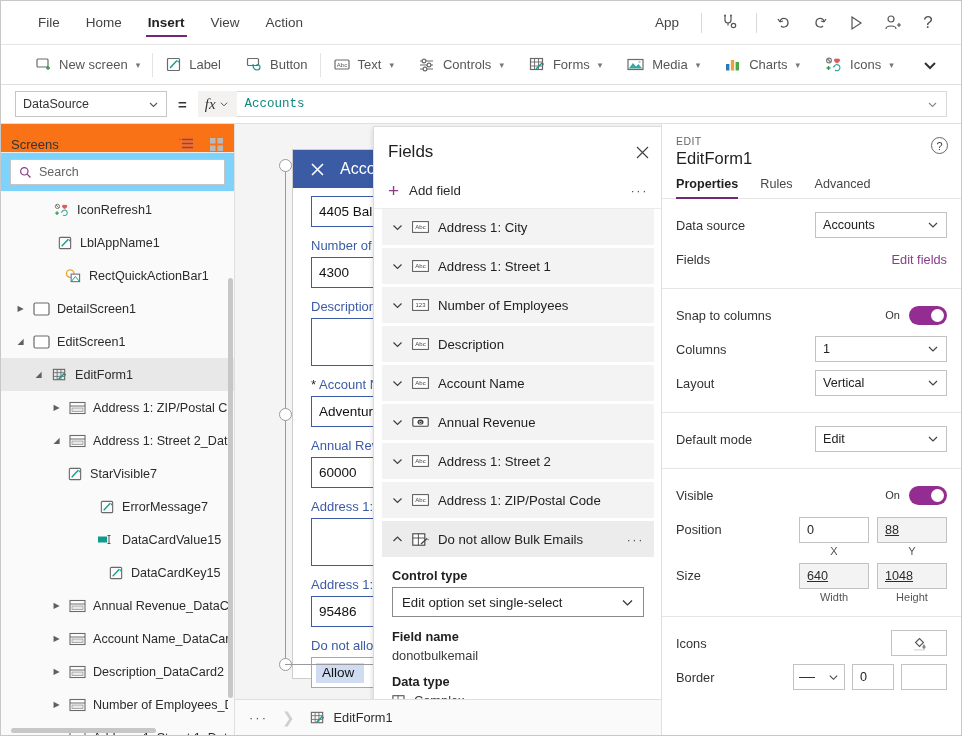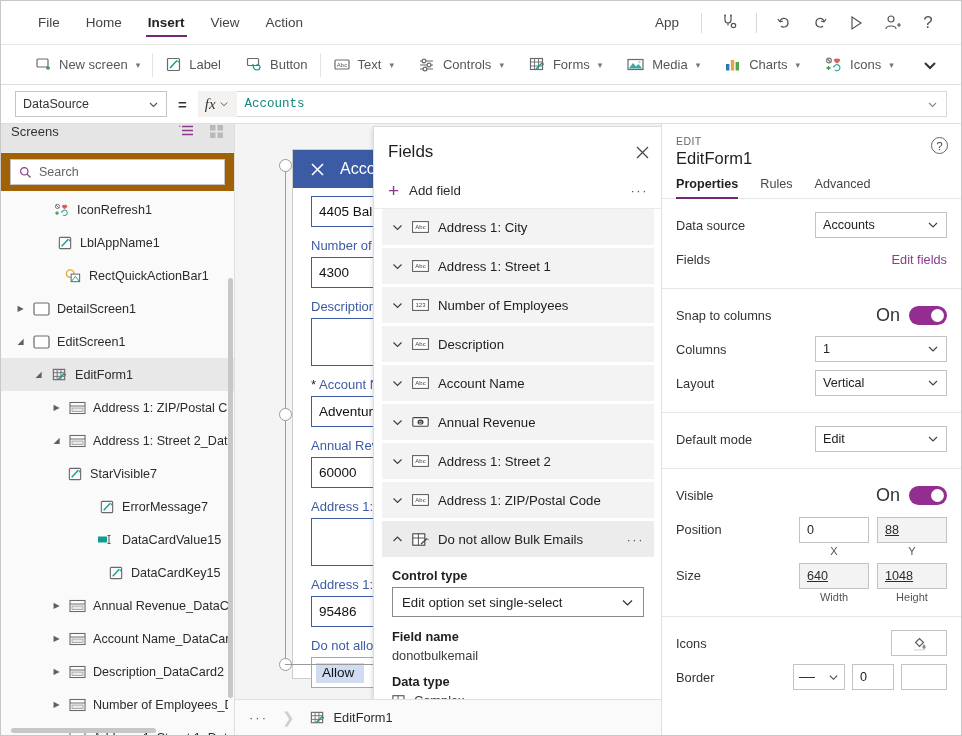--- a/index.html
+++ b/index.html
@@ -87,26 +87,26 @@
     font-family: "Liberation Mono", monospace; font-size: 12.5px;
     color: #0f8a7d; background: #fff; justify-content: space-between;
   }
 
   
   .leftpanel {
     position: absolute; top: 123px; left: 0; width: 234px; bottom: 0;
     background: #fafafa; border-right: 1px solid #e1dfdd; overflow: hidden;
   }
   .lp-head {
-    height: 29px; display: flex; align-items: flex-start; padding: 0 10px;
-    background: #e5e5e5; border-bottom: 1px solid #ebebeb;
+    height: 29px; display: flex; align-items: flex-end; padding: 0 10px;
+    background: #f97316; border-bottom: 1px solid #ebebeb;
   }
   .lp-title { font-size: 13px; color: #333; }
   .lp-head-icons { margin-left: auto; display: flex; gap: 14px; align-items: center; }
-  .searchwrap { padding: 6px 9px 6px 9px; background: #a16207; }
+  .searchwrap { padding: 6px 9px 6px 9px; background: #7dd3fc; }
   .searchbox {
     height: 26px; border: 1px solid #c5c5c5; background: #fff;
     display: flex; align-items: center; gap: 7px; padding: 0 8px;
   }
   .searchbox .ph { font-size: 12.5px; color: #636363; }
   .tree { padding-top: 2px; position: relative; }
   .trow {
     height: 33px; display: flex; align-items: center; gap: 7px;
     padding-right: 6px; cursor: pointer; font-size: 12.6px; color: #2b2b2b;
     white-space: nowrap; overflow: hidden;
@@ -238,21 +238,21 @@
   .rp-row {
     display: flex; align-items: center; min-height: 32px; margin-bottom: 2px;
   }
   .rp-label { font-size: 12.8px; color: #333; flex: 1; }
   .rp-ddl {
     width: 132px; height: 26px; border: 1px solid #c2c2c2; background: #fff;
     display: flex; align-items: center; justify-content: space-between;
     padding: 0 7px; font-size: 12.6px; color: #222; cursor: pointer;
   }
   .rp-link { font-size: 12.8px; color: #8a3b8a; cursor: pointer; }
-  .rp-on { font-size: 18px; color: #333; margin-right: 9px; margin-left: 24px; }
+  .rp-on { font-size: 11px; color: #333; margin-right: 9px; margin-left: 24px; }
   .toggle {
     width: 38px; height: 19px; border-radius: 10px; background: #932d91;
     position: relative; cursor: pointer;
   }
   .toggle .knob {
     position: absolute; right: 3px; top: 3px; width: 13px; height: 13px;
     border-radius: 50%; background: #fff;
   }
   .numgrid { display: flex; gap: 8px; }
   .numcol { width: 70px; }

